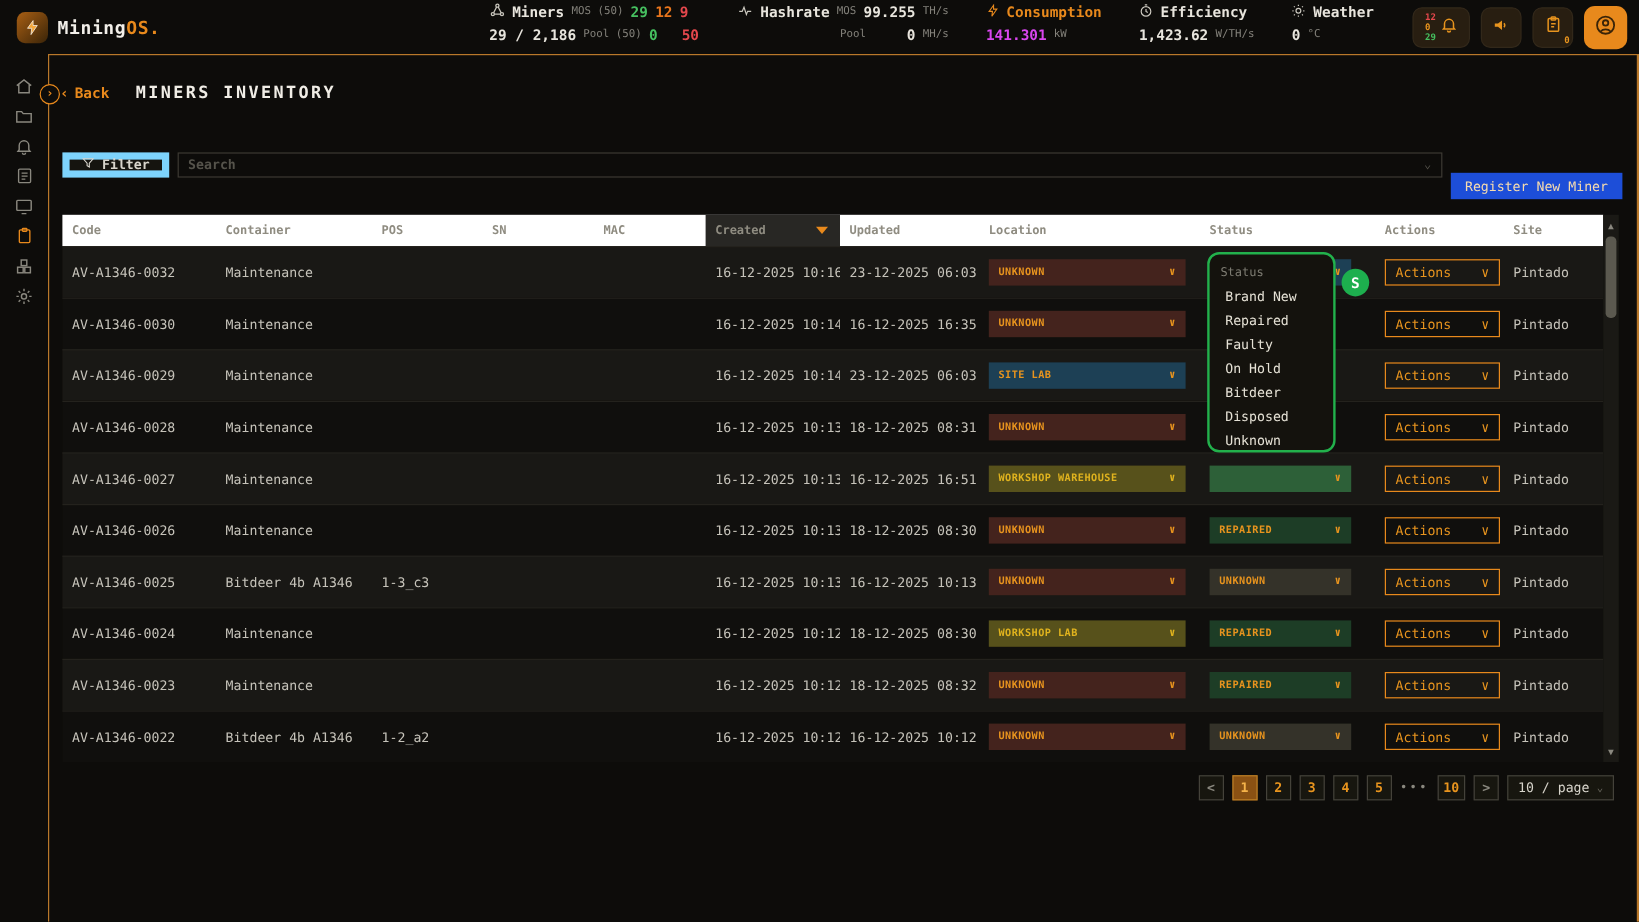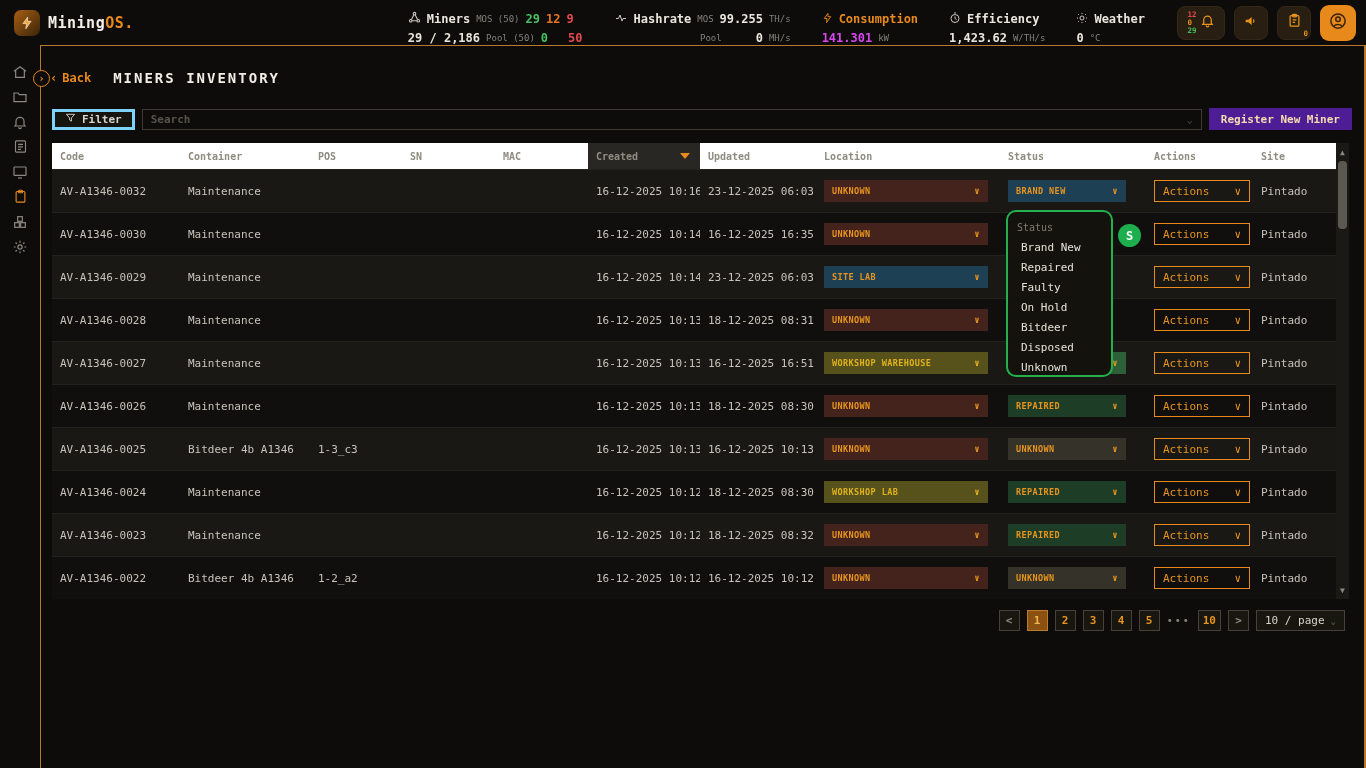--- a/index.html
+++ b/index.html
@@ -8,21 +8,21 @@
 
   
   .topbar { position:absolute; top:0; left:0; width:1366px; height:45px; background:#0d0c0a;
     display:flex; align-items:center; }
   .logo { display:flex; align-items:center; gap:8px; margin-left:14px; }
   .logo-mark { width:26px; height:26px; border-radius:7px;
     background:linear-gradient(135deg,#a85f14,#3a2408); display:flex; align-items:center; justify-content:center; }
   .logo-name { font-size:15px; font-weight:bold; color:#f2efe9; letter-spacing:.5px; }
   .logo-name .os { color:#e8891c; }
   .topbar-spacer { flex:1; }
-  .stats { display:flex; align-items:flex-end; height:45px; }
+  .stats { display:flex; align-items:flex-start; height:45px; }
   .stat-sep { width:1px; background:#b9782a; transform:skewX(-14deg); margin:0 2px; }
   .stat { display:flex; flex-direction:column; justify-content:center; padding:0 13px; gap:3px; }
   .stat-line { display:flex; align-items:center; gap:6px; white-space:nowrap; }
   .stat-title { font-size:12px; font-weight:bold; color:#e8e5dd; }
   .stat-title.orange { color:#e8891c; }
   .stat-sub { font-size:9px; color:#83817a; }
   .stat-val { font-size:12px; font-weight:bold; color:#e8e5dd; }
   .stat-val.orange { color:#d946ef; }
   .v-grn { color:#46c060; font-size:12px; font-weight:bold; }
   .v-org { color:#e8751c; font-size:12px; font-weight:bold; }
@@ -50,31 +50,31 @@
   .collapse-btn { position:absolute; top:70px; left:33px; width:17px; height:17px; border-radius:50%;
     border:1px solid #e8891c; background:#0d0c0a; color:#e8891c; font-size:10px; font-weight:bold;
     display:flex; align-items:center; justify-content:center; cursor:pointer; z-index:5; }
 
   
   .main { position:absolute; top:45px; left:41px; width:1325px; bottom:0; }
   .page-head { display:flex; align-items:center; margin:25px 0 0 9px; gap:22px; }
   .back-link { display:flex; align-items:center; gap:5px; color:#e8891c; font-size:12px; font-weight:bold; cursor:pointer; }
   .page-title { font-size:14px; font-weight:bold; color:#f0ede6; letter-spacing:2px; }
   .toolbar { display:flex; align-items:center; gap:7px; margin:22px 14px 0 11px; }
-  .filter-btn { height:21px; padding:0 10px; background:#15140f; border:3px solid #7dd3fc;
+  .filter-btn { height:21px; padding:0 10px; background:#15140f; border:6px solid #7dd3fc;
     color:#d8d5cc; font-size:11px; font-weight:bold; display:flex; align-items:center; gap:6px; cursor:pointer;
     font-family:inherit; }
   .search-wrap { flex:1; height:21px; border:1px solid #3c3a33; background:#0d0c0a;
     display:flex; align-items:center; padding:0 8px; }
   .search-wrap input { flex:1; background:transparent; border:none; outline:none; color:#c6c3ba;
     font-size:11px; font-family:inherit;font-weight:bold; }
   .search-wrap input::placeholder { color:#55534b; }
   .search-chevron { color:#55534b; font-size:10px; }
-  .register-btn { height:22px; padding:0 12px; background:#4c1d95; border:none; color:#f7dcae;
-    font-size:11px; font-weight:bold; cursor:pointer; font-family:inherit; }
+  .register-btn { height:22px; padding:0 12px; background:#1d4ed8; border:none; color:#f7dcae;
+    font-size:11px; font-weight:normal; cursor:pointer; font-family:inherit;margin-top:36px; }
 
   
   .table-zone { display:flex; margin:13px 0 0 11px; }
   .table { width:1284px; }
   .grid-row { display:grid; grid-template-columns:128px 130px 92px 93px 93px 112px 116px 184px 146px 107px 1fr; }
   .thead { height:26px; background:#ffffff; align-items:center; }
   .th { font-size:10px; font-weight:bold; color:#8f8c81; padding-left:8px; }
   .th.sorted { background:#282724; height:26px; display:flex; align-items:center; justify-content:space-between; padding-right:10px; }
   .sort-arrow { width:0; height:0; border-left:5px solid transparent; border-right:5px solid transparent;
     border-top:6px solid #e8891c; }

